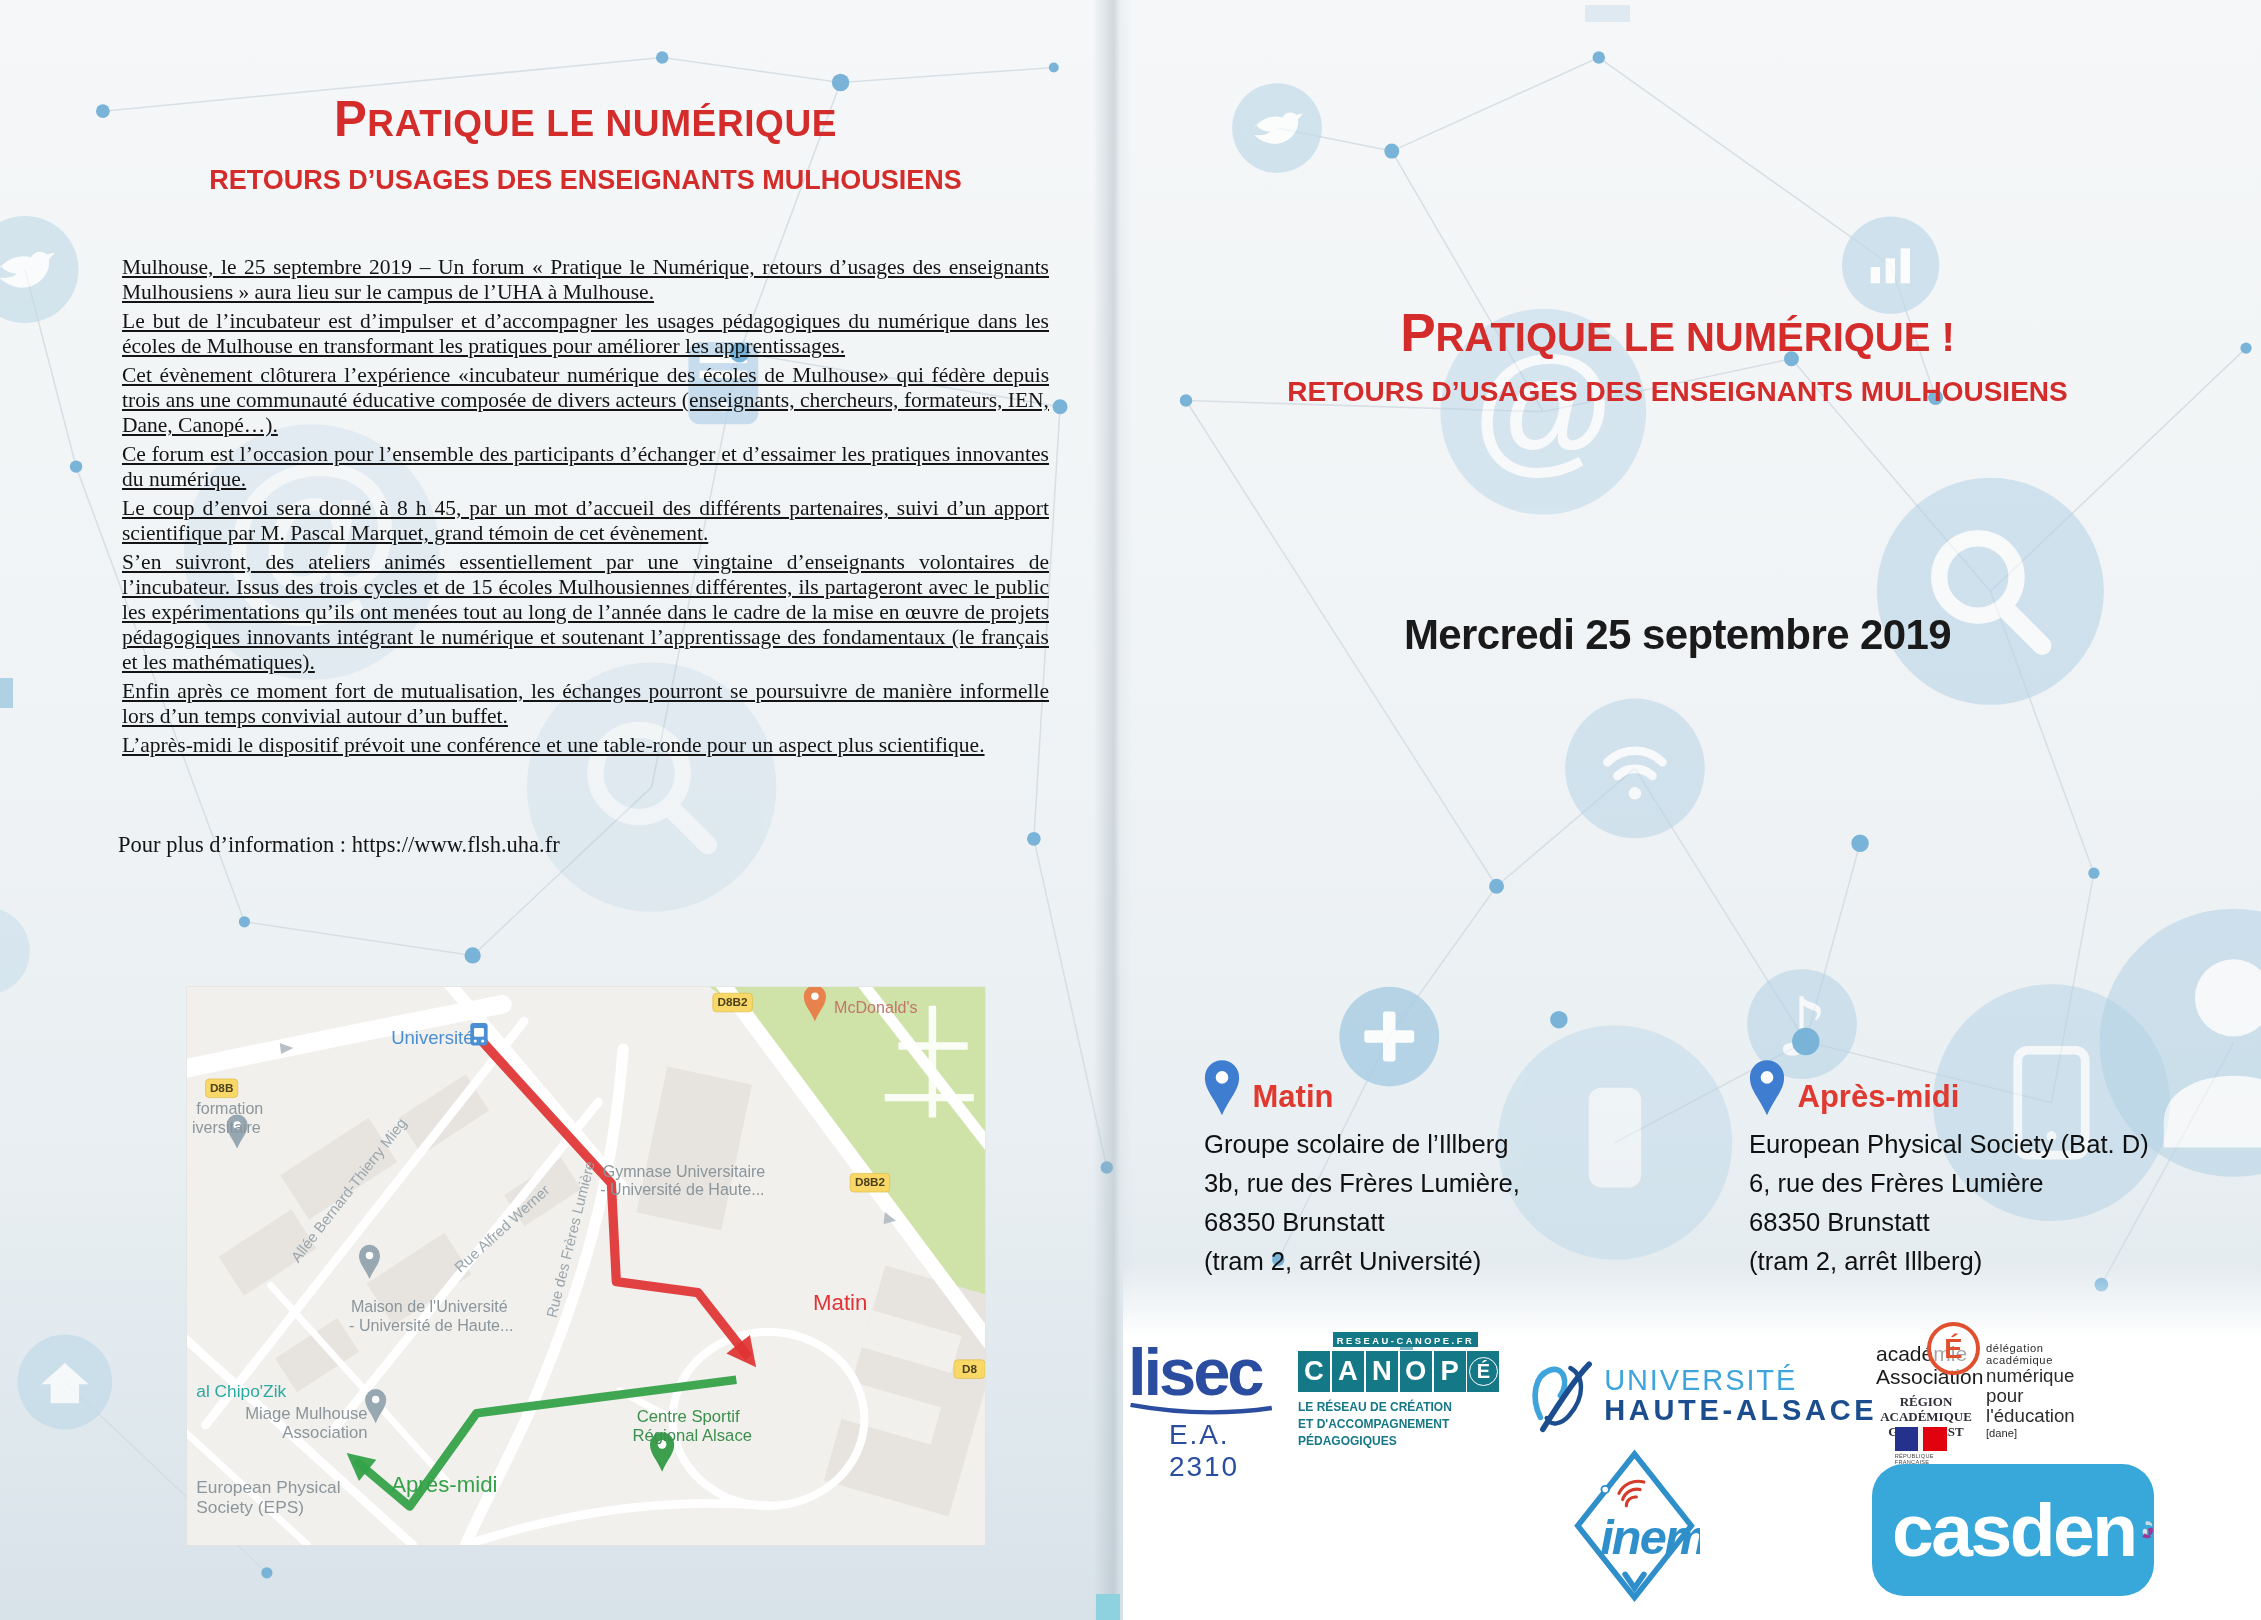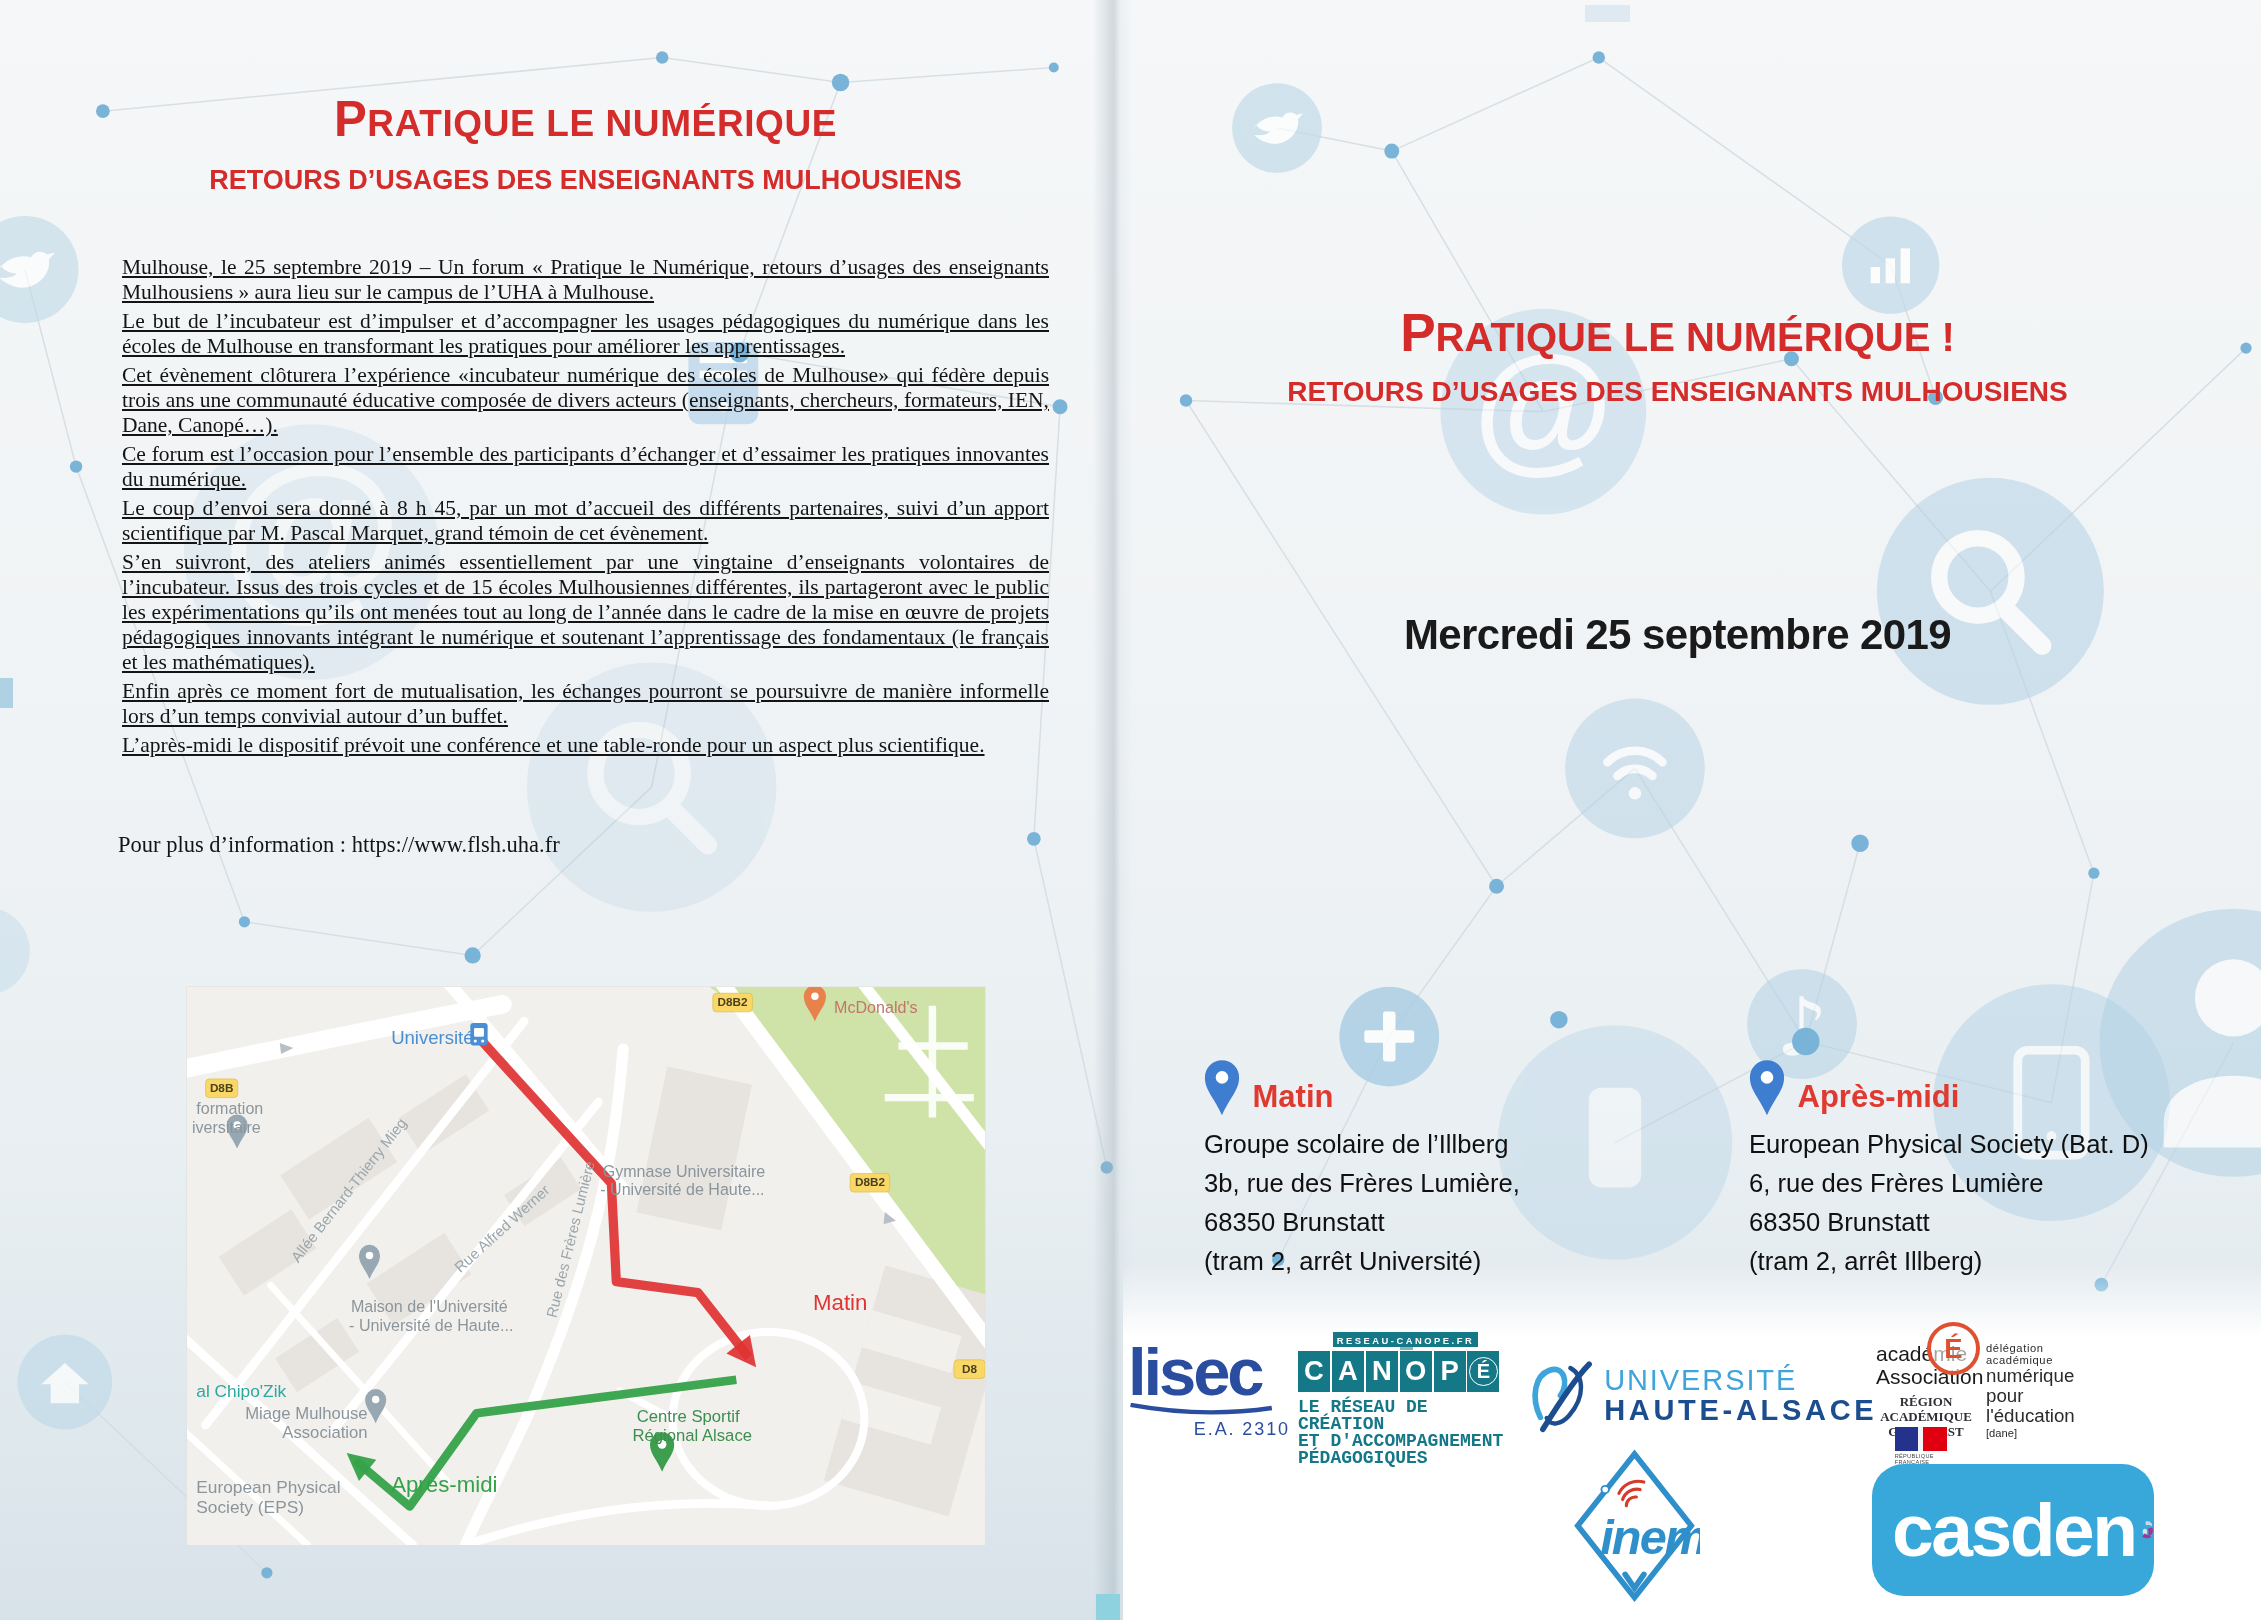--- a/index.html
+++ b/index.html
@@ -38,30 +38,30 @@
     font-size:42px;font-weight:700;color:#1a1a1a;letter-spacing:-0.6px;}
   .loc{position:absolute;width:449px;}
   .loc-head{display:flex;align-items:flex-end;gap:12.5px;height:74px;}
   .loc-label{font-size:31px;font-weight:700;color:#e0392f;padding-bottom:2.5px;}
   .loc-lines{margin-top:7.5px;font-size:25.6px;line-height:39px;color:#101010;}
 
   
   .logo{position:absolute;}
   .lisec{left:1128px;top:1341px;width:162px;color:#2b4da0;}
   .lisec-word{font-size:67px;font-weight:700;letter-spacing:-3.1px;line-height:62px;}
-  .lisec-ea{display:block;font-size:18px;letter-spacing:1.9px;margin:3.7px 0 0 41px;text-align:right;}
+  .lisec-ea{display:block;font-size:28px;letter-spacing:1.9px;margin:3.7px 0 0 41px;}
   .canope{left:1298px;top:1332px;width:215px;}
   .canope-strip{display:flex;align-items:center;height:17px;flex-direction:column;}
   .canope-strip .txt{background:#157887;color:#fff;font-size:9.4px;font-weight:700;letter-spacing:2.5px;padding:2.5px 3.7px 1.9px 3.7px;}
   .canope-strip .sq{width:13.7px;height:17px;background:#7db6c4;margin-left:1.9px;}
   .canope-tiles{display:flex;margin-top:1.9px;}
   .canope-tiles .tile{width:32px;height:41px;background:#157887;color:#fff;font-size:27.4px;font-weight:700;
     display:flex;align-items:center;justify-content:center;margin-right:1.9px;}
   .canope-tiles .tile.e span{border:1.9px solid #fff;border-radius:50%;width:27.4px;height:27.4px;display:flex;align-items:center;justify-content:center;font-size:20px;}
-  .canope-sub{margin-top:7.5px;color:#157887;font-size:18px;font-weight:700;line-height:17px;font-family:Liberation Mono, monospace;}
+  .canope-sub{margin-top:7.5px;color:#157887;font-size:12px;font-weight:700;line-height:17px;}
   .uha{left:1529px;top:1358px;display:flex;align-items:center;gap:6.2px;}
   .uha-text .l1{font-size:29px;color:#3fa4dc;letter-spacing:1.9px;line-height:29px;}
   .uha-text .l2{font-size:29px;color:#1c4e8f;font-weight:700;letter-spacing:3.7px;line-height:31px;}
   .academie{left:1876px;top:1322px;width:206px;height:134px;font-size:0;}
   .acad-name{position:absolute;left:0;top:21px;width:75px;text-align:right;font-size:21px;line-height:22.5px;color:#1a1a1a;}
   .acad-e{position:absolute;left:51px;top:0px;width:45px;height:45px;border:4.4px solid #e0502f;border-radius:50%;
     display:flex;align-items:center;justify-content:center;font-size:27.4px;font-weight:700;color:#e0502f;background:rgba(255,255,255,.6);}
   .acad-dane{position:absolute;left:110px;top:20px;color:#2b2b2b;}
   .acad-dane .d1{font-size:11.2px;letter-spacing:0.6px;}
   .acad-dane .d2{font-size:18.7px;line-height:20px;}

